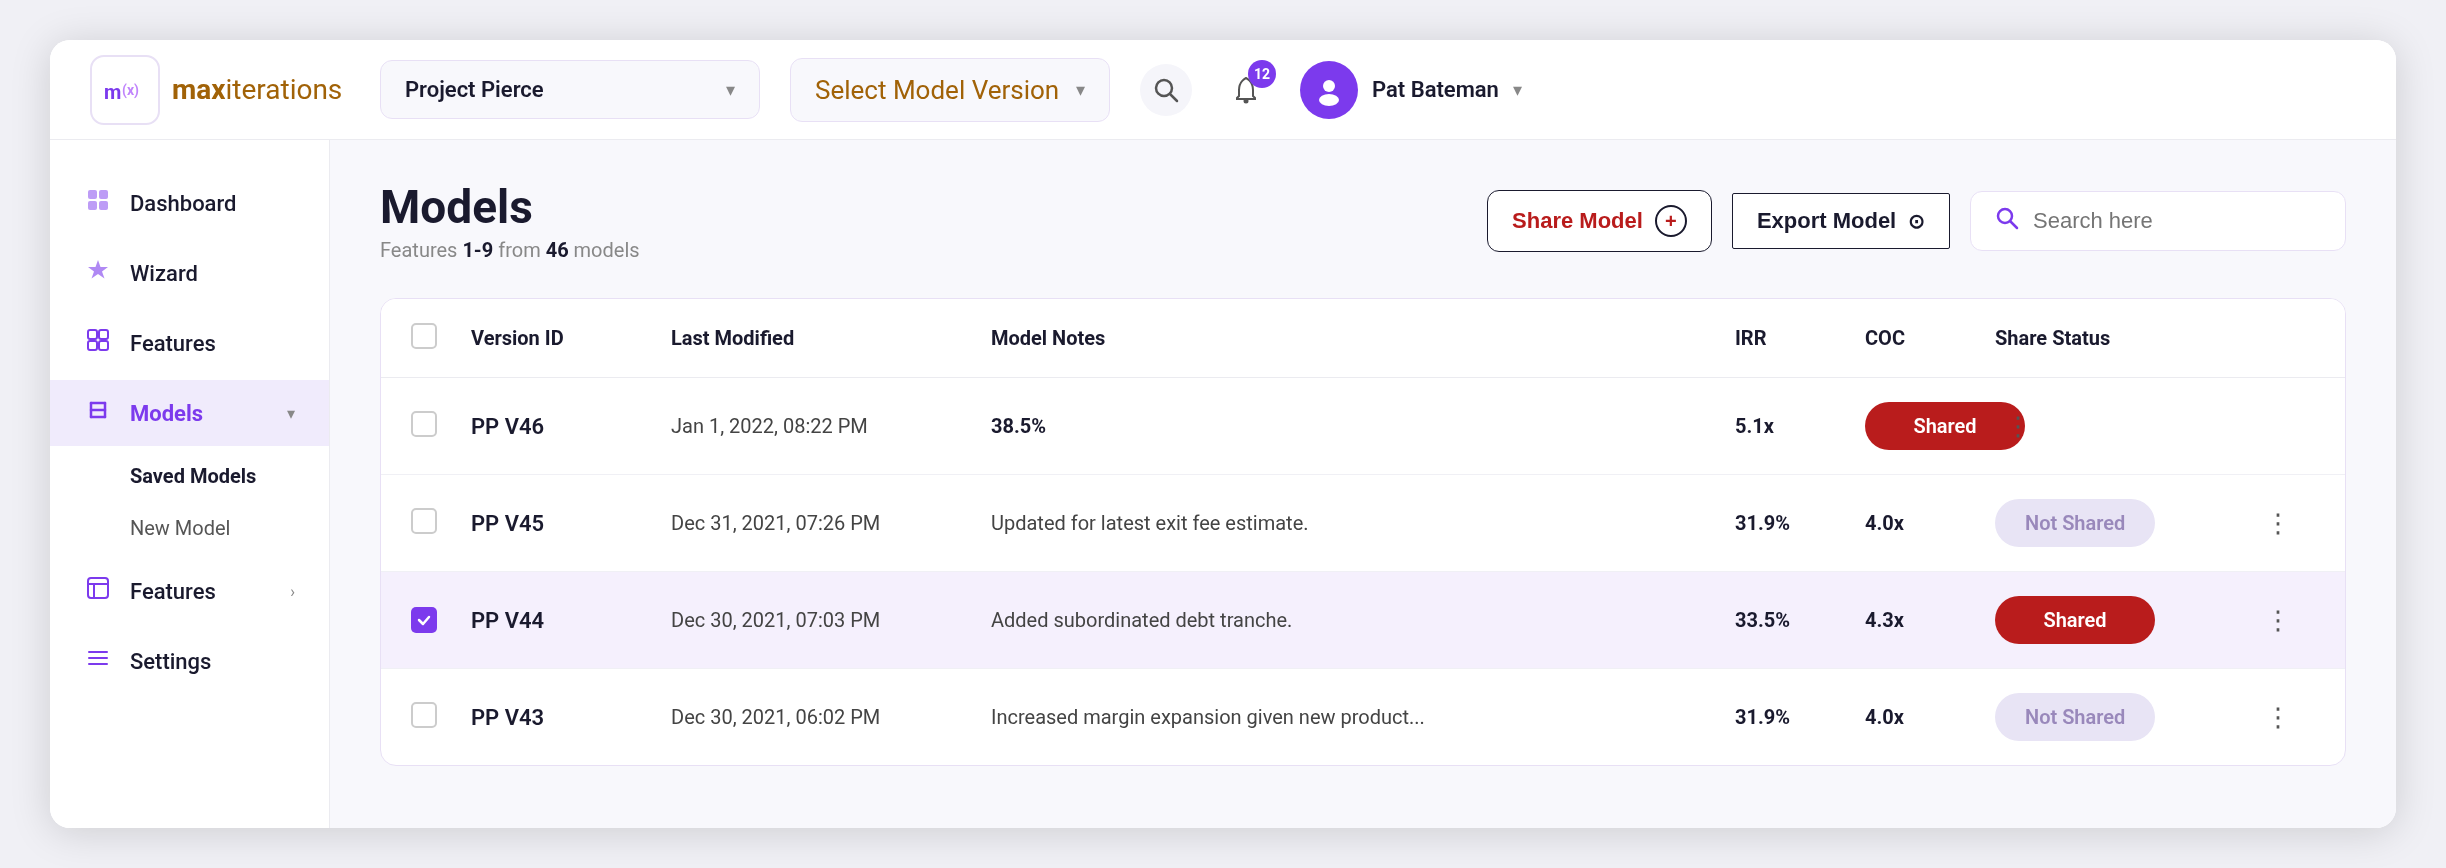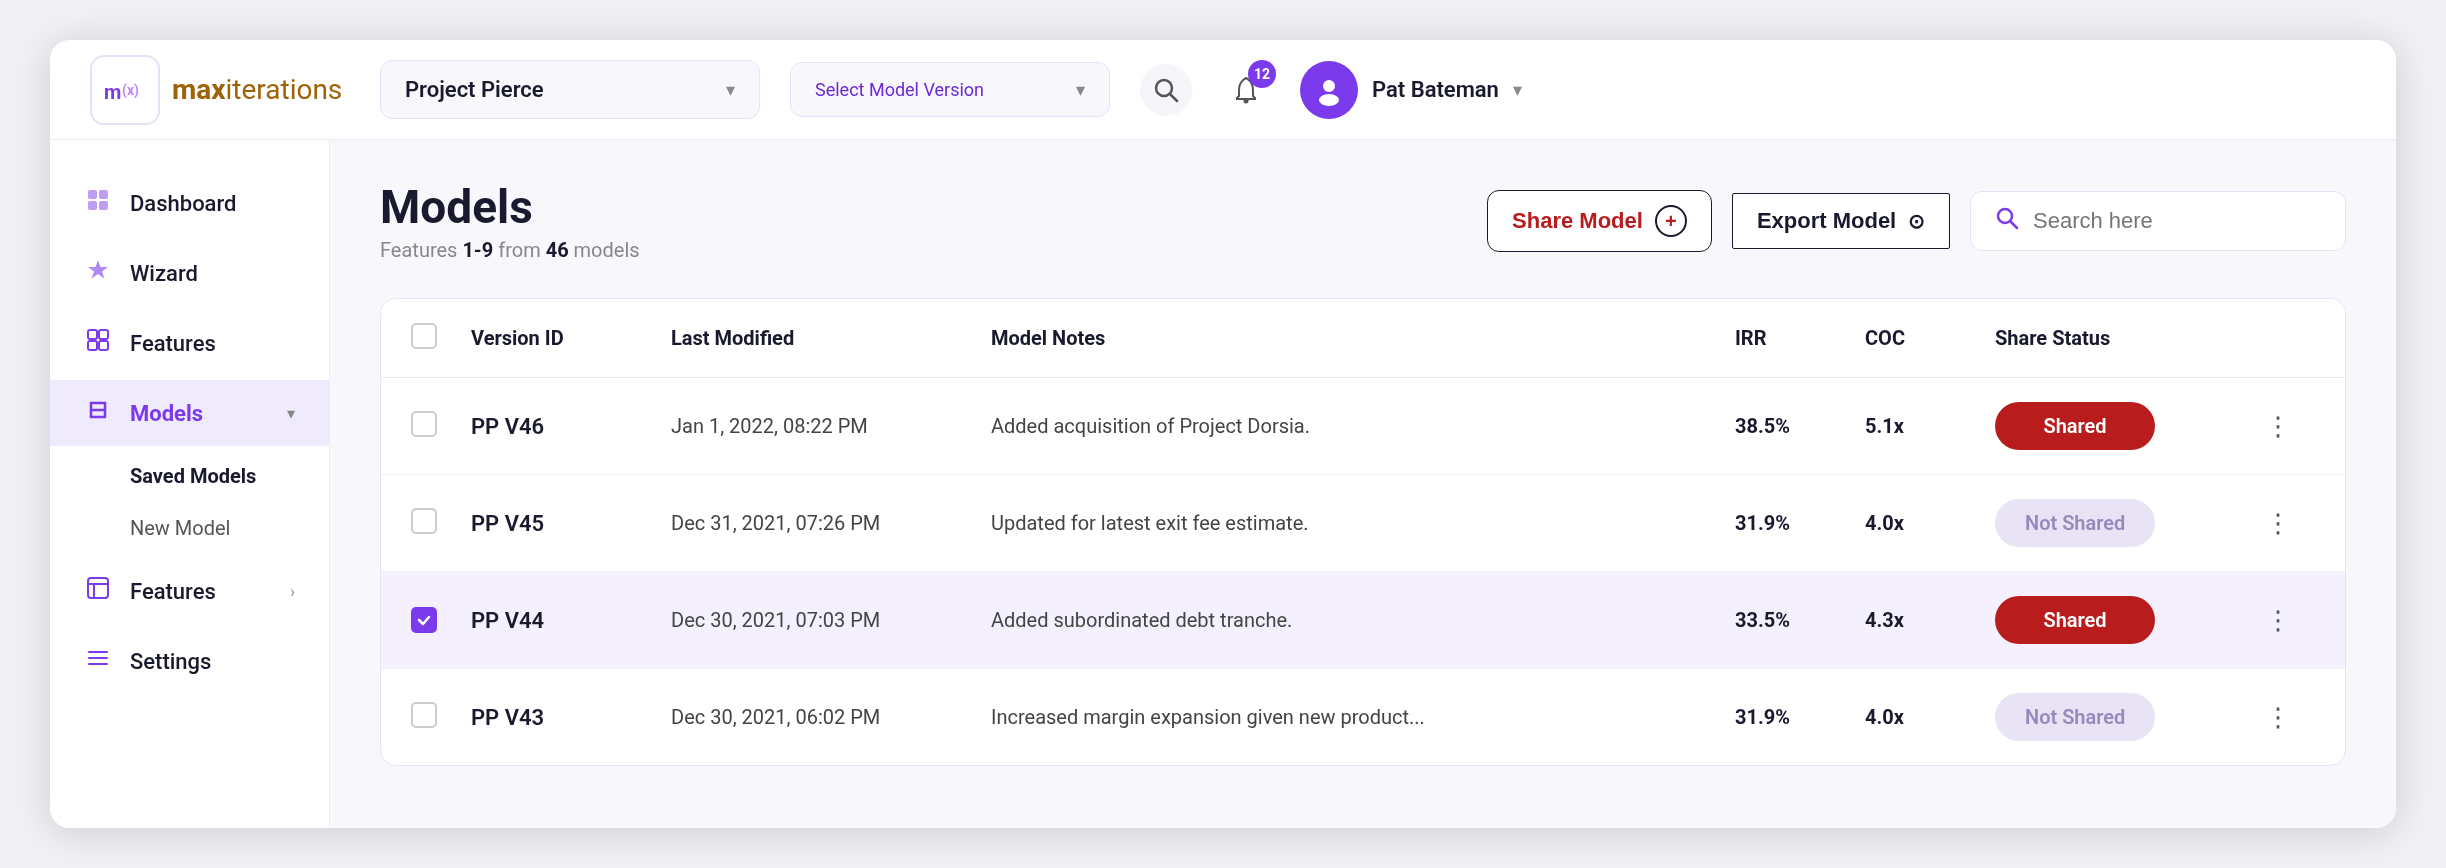--- a/index.html
+++ b/index.html
@@ -87,22 +87,22 @@
       align-items: center;
       gap: 16px;
       background: #f8f8fc;
       border: 1.5px solid #e8e0f5;
       border-radius: 12px;
       padding: 16px 24px;
       cursor: pointer;
       min-width: 320px;
     }
     .version-selector-text {
-      font-size: 18px;
-      color: #6d28d9;
+      font-size: 26px;
+      color: #a16207;
       flex: 1;
     }
     .nav-right {
       display: flex;
       align-items: center;
       gap: 28px;
     }
     .search-icon-btn {
       width: 52px;
       height: 52px;
@@ -611,21 +611,20 @@
           <div class="table-header-cell">IRR</div>
           <div class="table-header-cell">COC</div>
           <div class="table-header-cell">Share Status</div>
           <div></div>
         </div>
 
         <div class="table-row">
           <div><div class="checkbox"></div></div>
           <div class="cell-id">PP V46</div>
           <div class="cell-date">Jan 1, 2022, 08:22 PM</div>
-          <div class="cell-notes">Added acquisition of Project Dorsia.</div>
           <div class="cell-irr">38.5%</div>
           <div class="cell-coc">5.1x</div>
           <div>
             <span class="badge-shared">Shared</span>
           </div>
           <div class="more-btn">⋮</div>
         </div>
 
         <div class="table-row">
           <div><div class="checkbox"></div></div>

